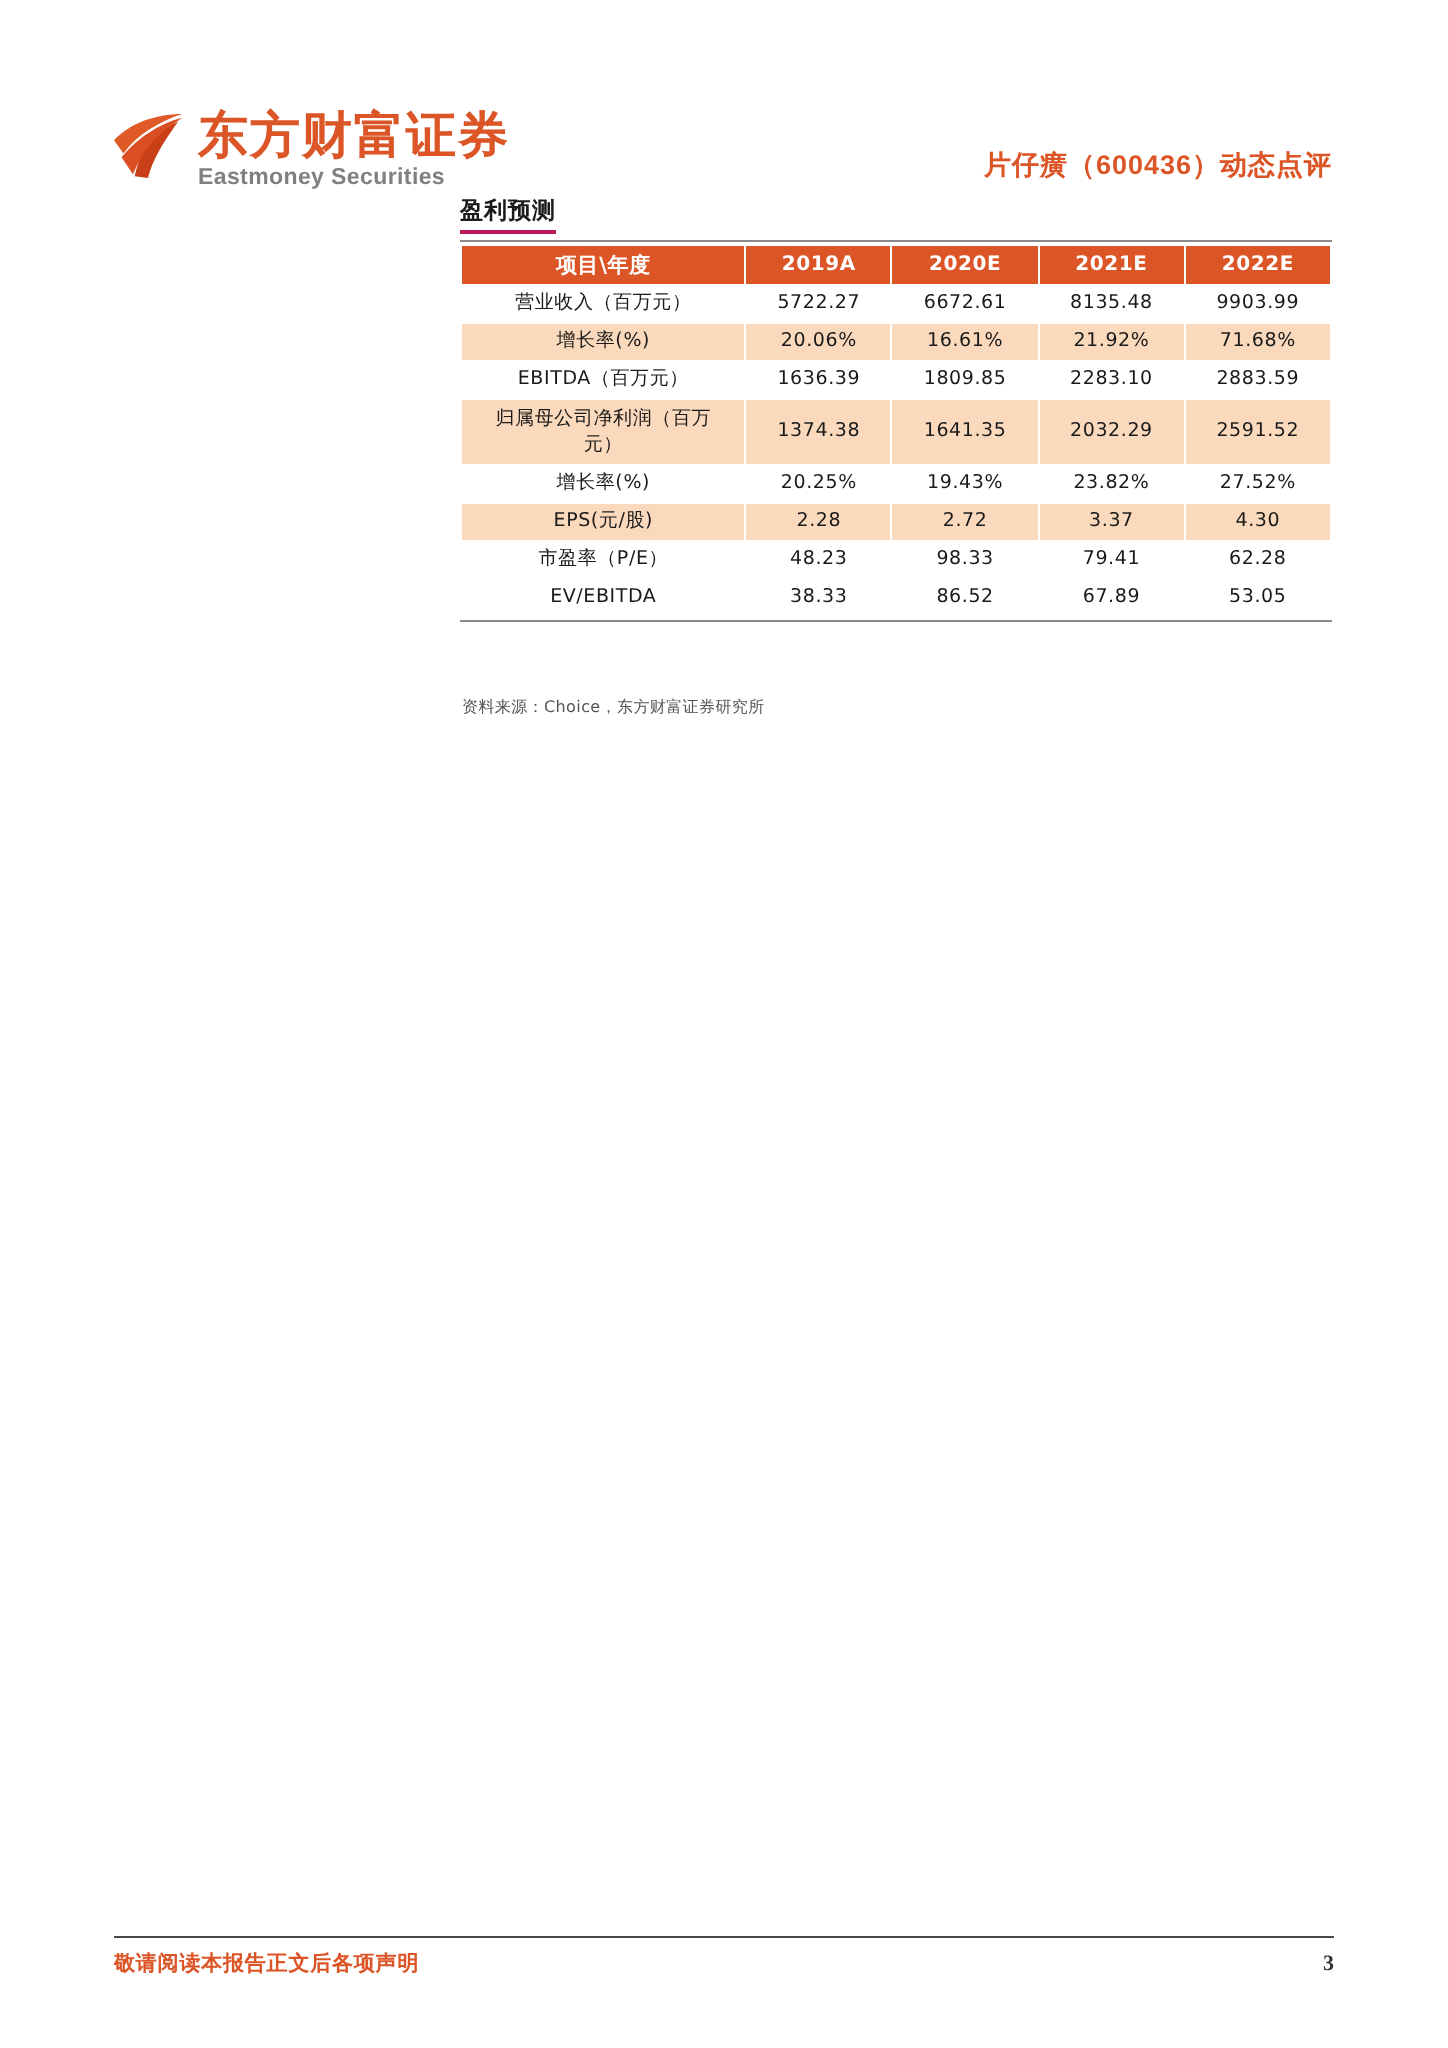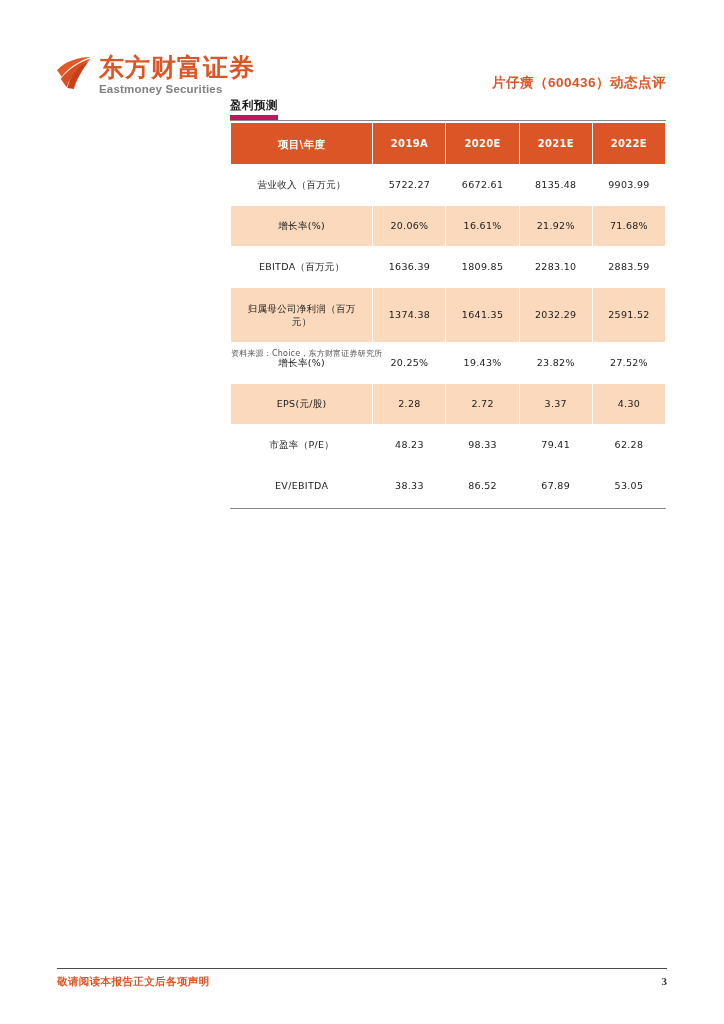--- a/index.html
+++ b/index.html
@@ -89,21 +89,21 @@
     width: 724px;
   }
   .section-title {
     position: absolute;
     left: 230px;
     top: 82px;
     font-family: "DejaVu Sans", "Liberation Sans", sans-serif;
     font-size: 11.5px;
     font-weight: bold;
     color: #1a1a1a;
-    border-bottom: 6px solid #be185d;
+    border-bottom: 2px solid #be185d;
     padding-bottom: 2px;
     letter-spacing: 0.5px;
   }
 
   
   .table-wrap {
     position: absolute;
     left: 230px;
     top: 104px;
     width: 436px;
@@ -120,21 +120,21 @@
     background: #8a8a8a;
     margin-top: 1px;
   }
   table.fin {
     border-collapse: separate;
     border-spacing: 1px 1px;
     width: 436px;
     table-layout: fixed;
   }
   table.fin td, table.fin th {
-    padding: 11px;
+    padding: 0;
     margin: 0;
     text-align: center;
     vertical-align: middle;
     font-family: "DejaVu Sans", "Liberation Sans", sans-serif;
     font-size: 9.5px;
     color: #1a1a1a;
     letter-spacing: 0.3px;
     line-height: 12px;
     height: 18px;
   }

